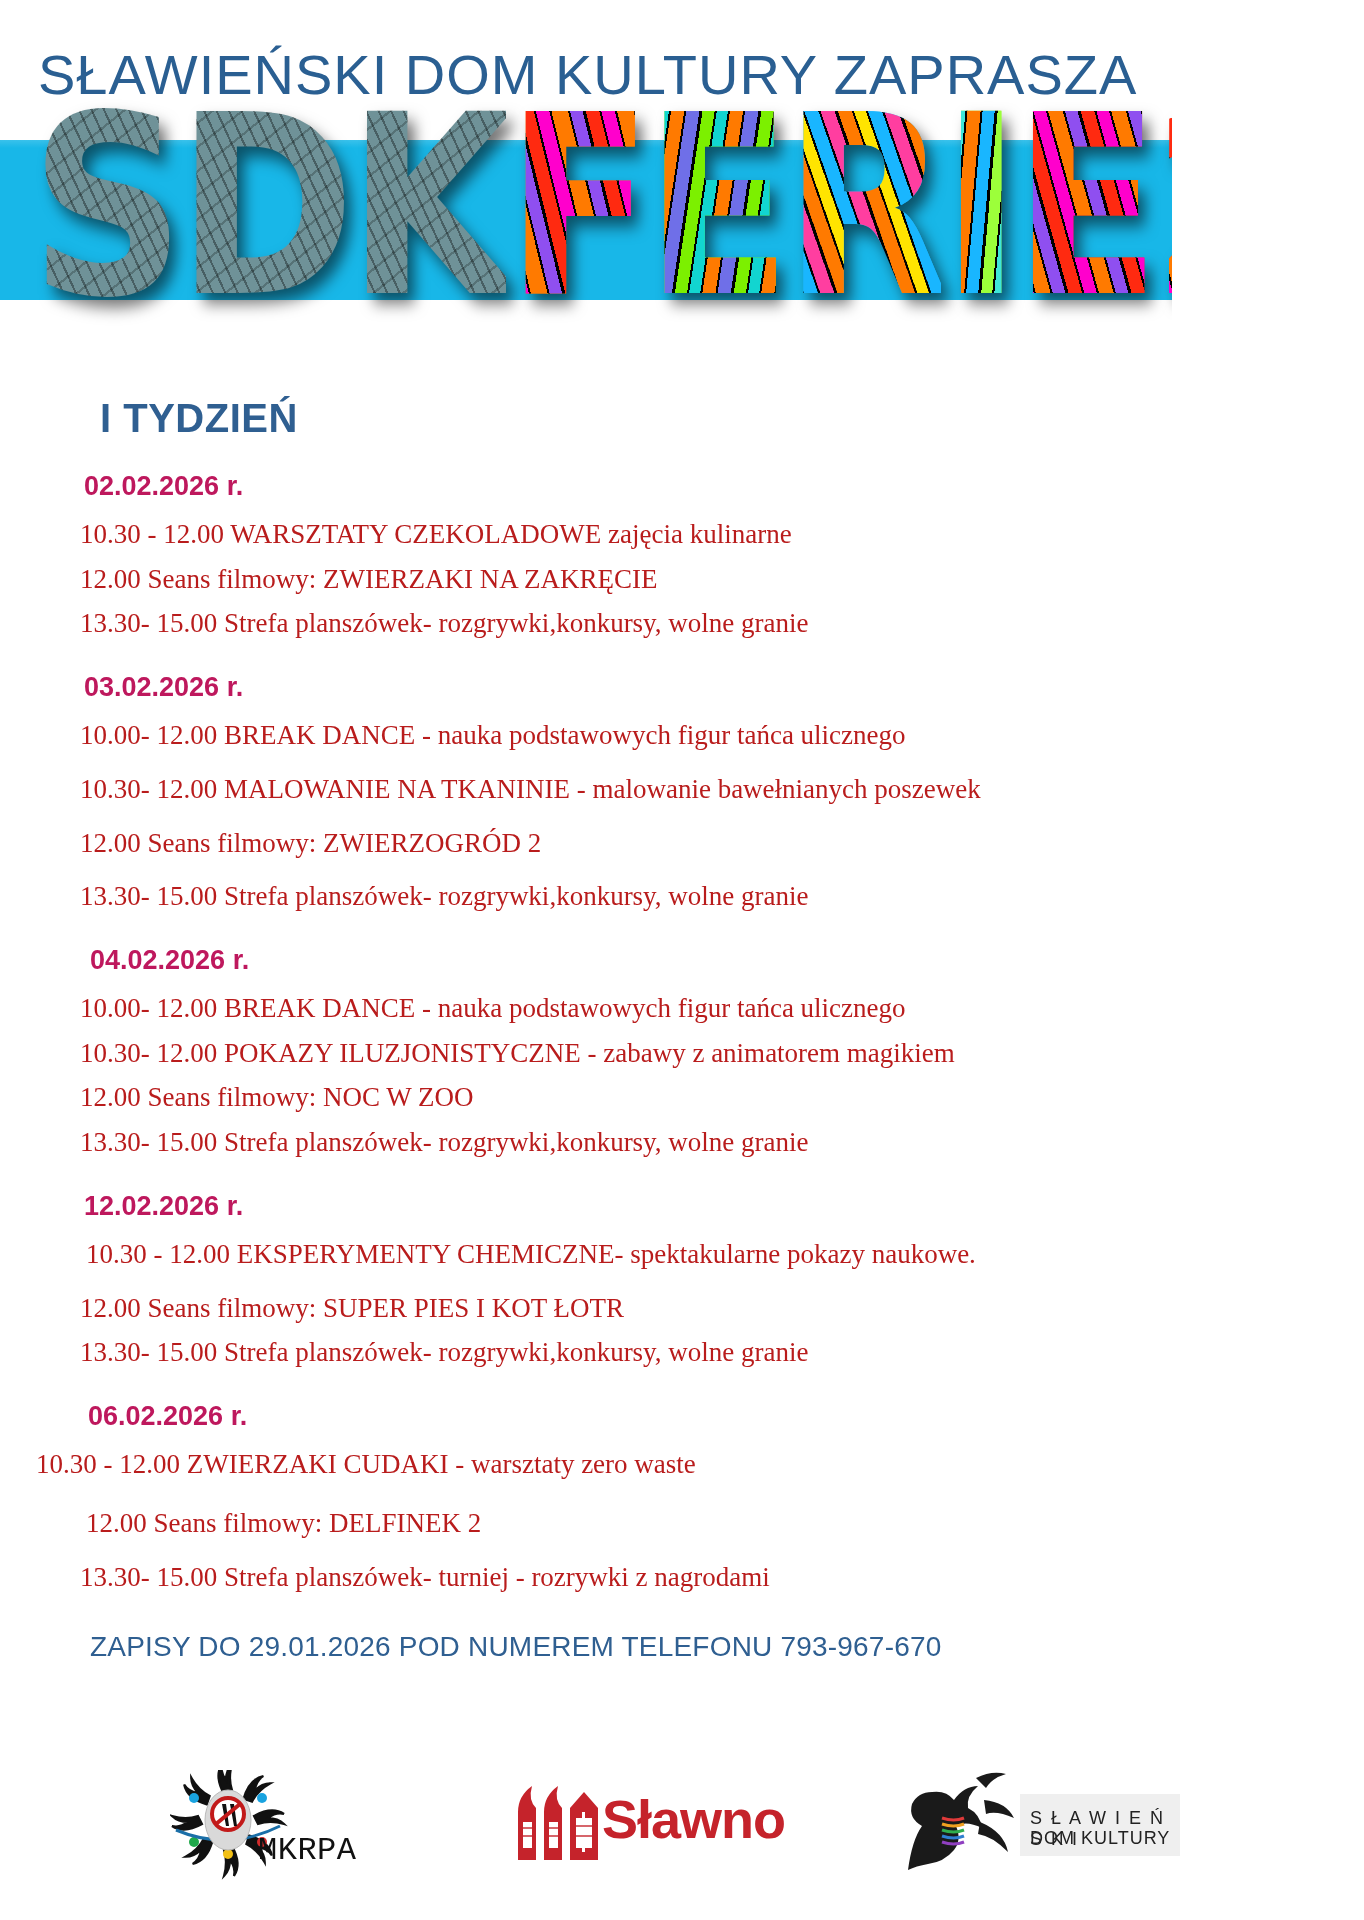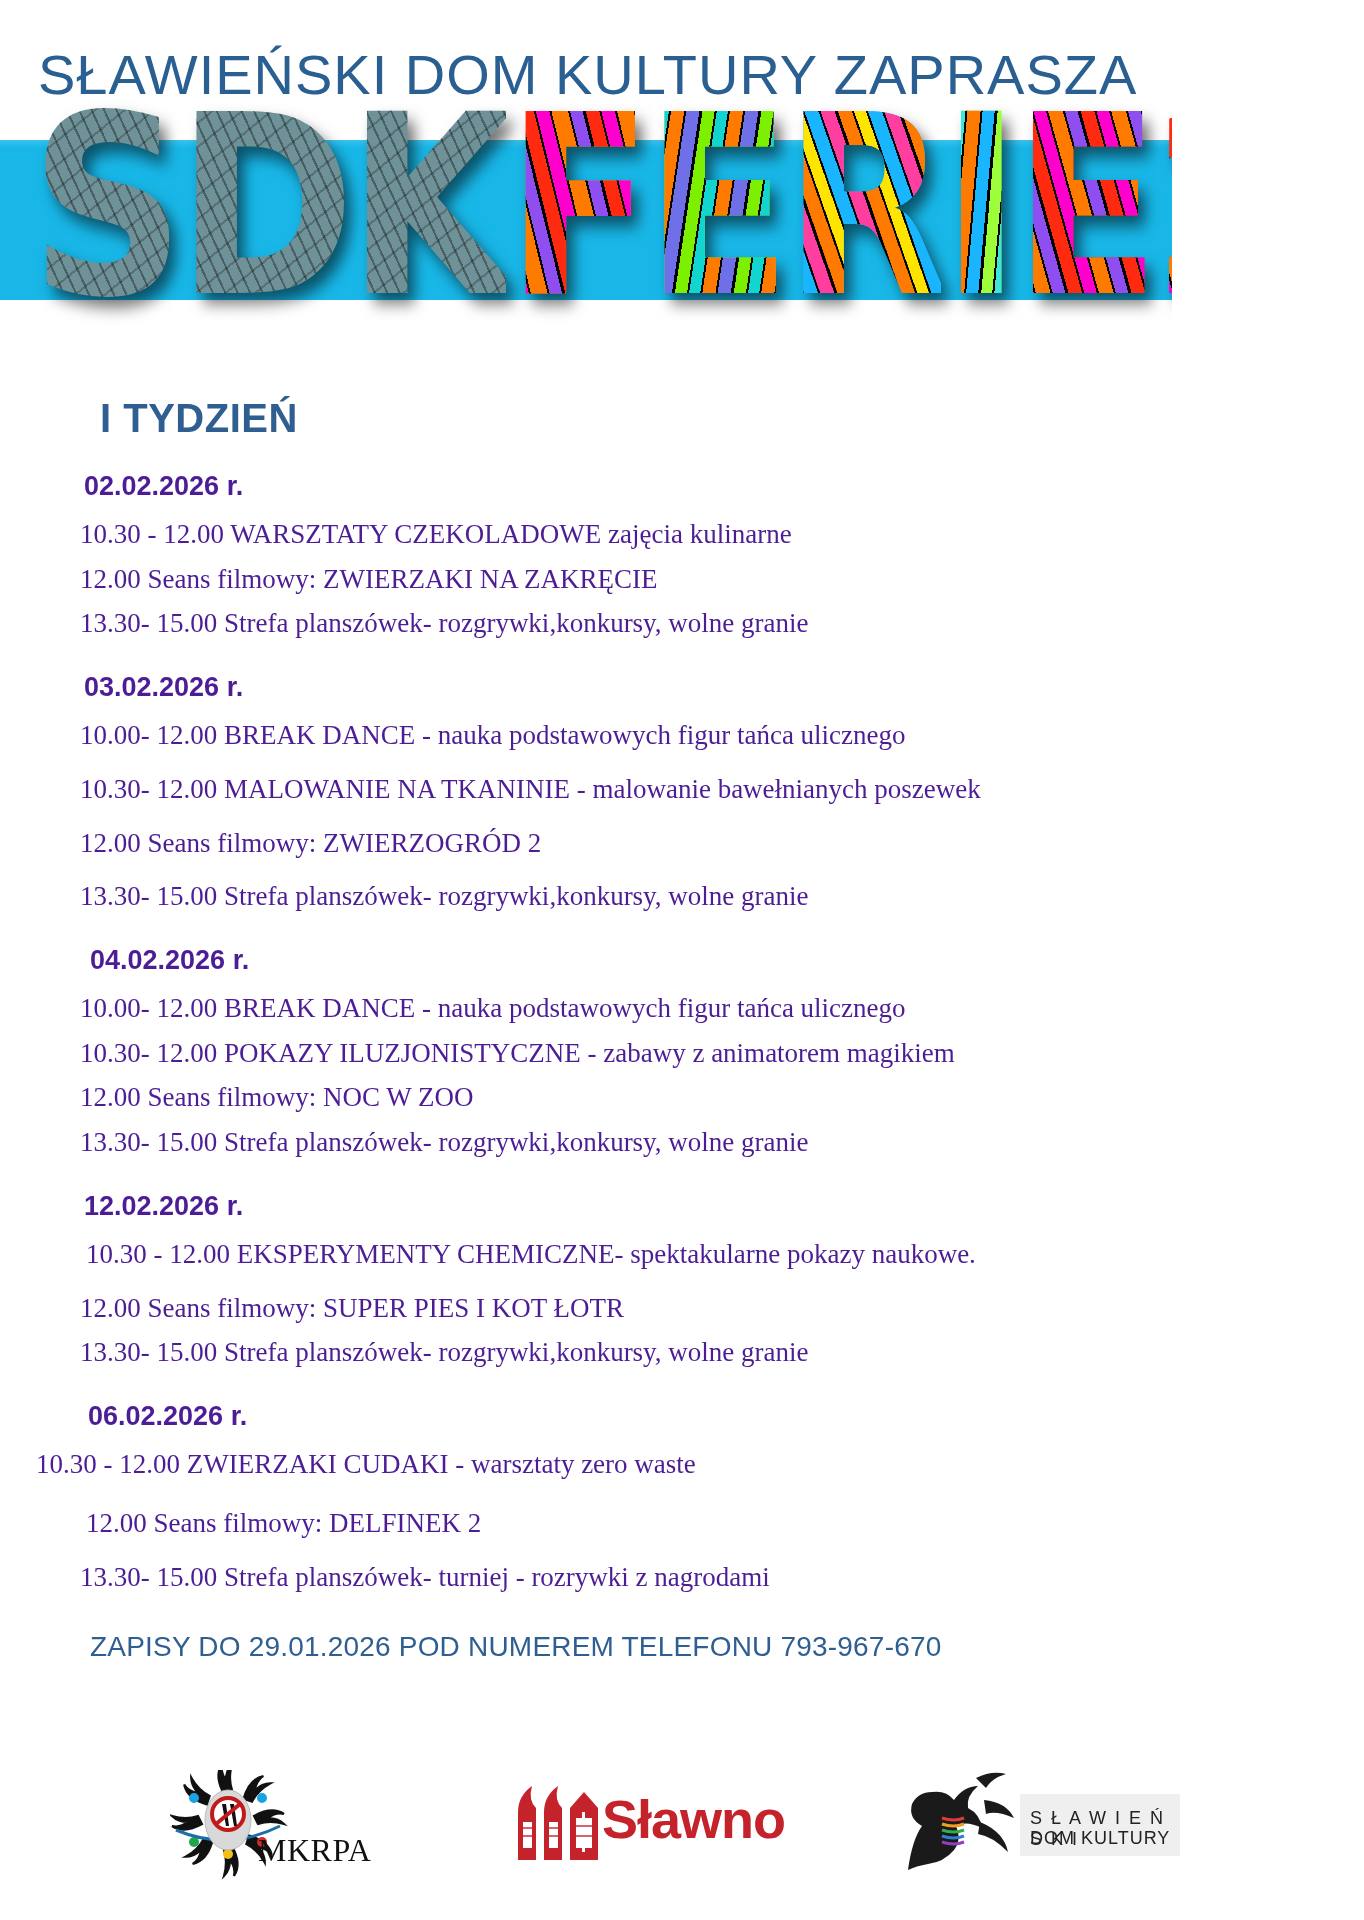--- a/index.html
+++ b/index.html
@@ -98,33 +98,33 @@
     color:#2f5f91;
     font-family:"Liberation Sans", sans-serif;
     font-weight:bold;
     font-size:40px;
     margin:36px 0 0 100px;
     letter-spacing:0.5px;
   }
 
   .day-block{ margin:0 0 0 0; }
   .day-date{
-    color:#4c1d95;
+    color:#be185d;
     font-weight:bold;
     font-size:27px;
     font-family:"Liberation Sans", sans-serif;
     margin:30px 0 14px 84px;
   }
   .day-date.indent1{ margin-left:90px; }
   .day-date.indent2{ margin-left:88px; }
 
   .line{
     font-family:"Liberation Serif", serif;
     font-size:27px;
-    color:#4c1d95;
+    color:#b91c1c;
     margin:0 0 8px 80px;
     line-height:1.36;
     white-space:nowrap;
   }
   .line.pad{ margin-left:86px; }
   .line.gap{ margin-bottom:17px; }
   .line.gap2{ margin-bottom:22px;margin-left:36px; }
 
   .signup{
     color:#2f5f91;
@@ -137,21 +137,21 @@
 
   
   .logos{
     position:absolute; left:0; top:1760px; width:1364px; height:150px;
   }
   .logo{ position:absolute; }
 
   .logo-mkrpa{ left:170px; top:10px; width:230px; height:110px; }
   .mk-label{
     position:absolute; left:88px; top:62px;
-    font-family:Liberation Serif, serif;
+    font-family:Liberation Mono, monospace;
     font-size:32px; color:#111; letter-spacing:0.5px;
   }
 
   .logo-slawno{ left:510px; top:22px; width:320px; height:90px; }
   .sl-word{
     position:absolute; left:92px; top:6px;
     font-family:"Liberation Sans", sans-serif;
     font-weight:bold; font-size:54px; color:#c5232b;
     letter-spacing:-1px;
   }

